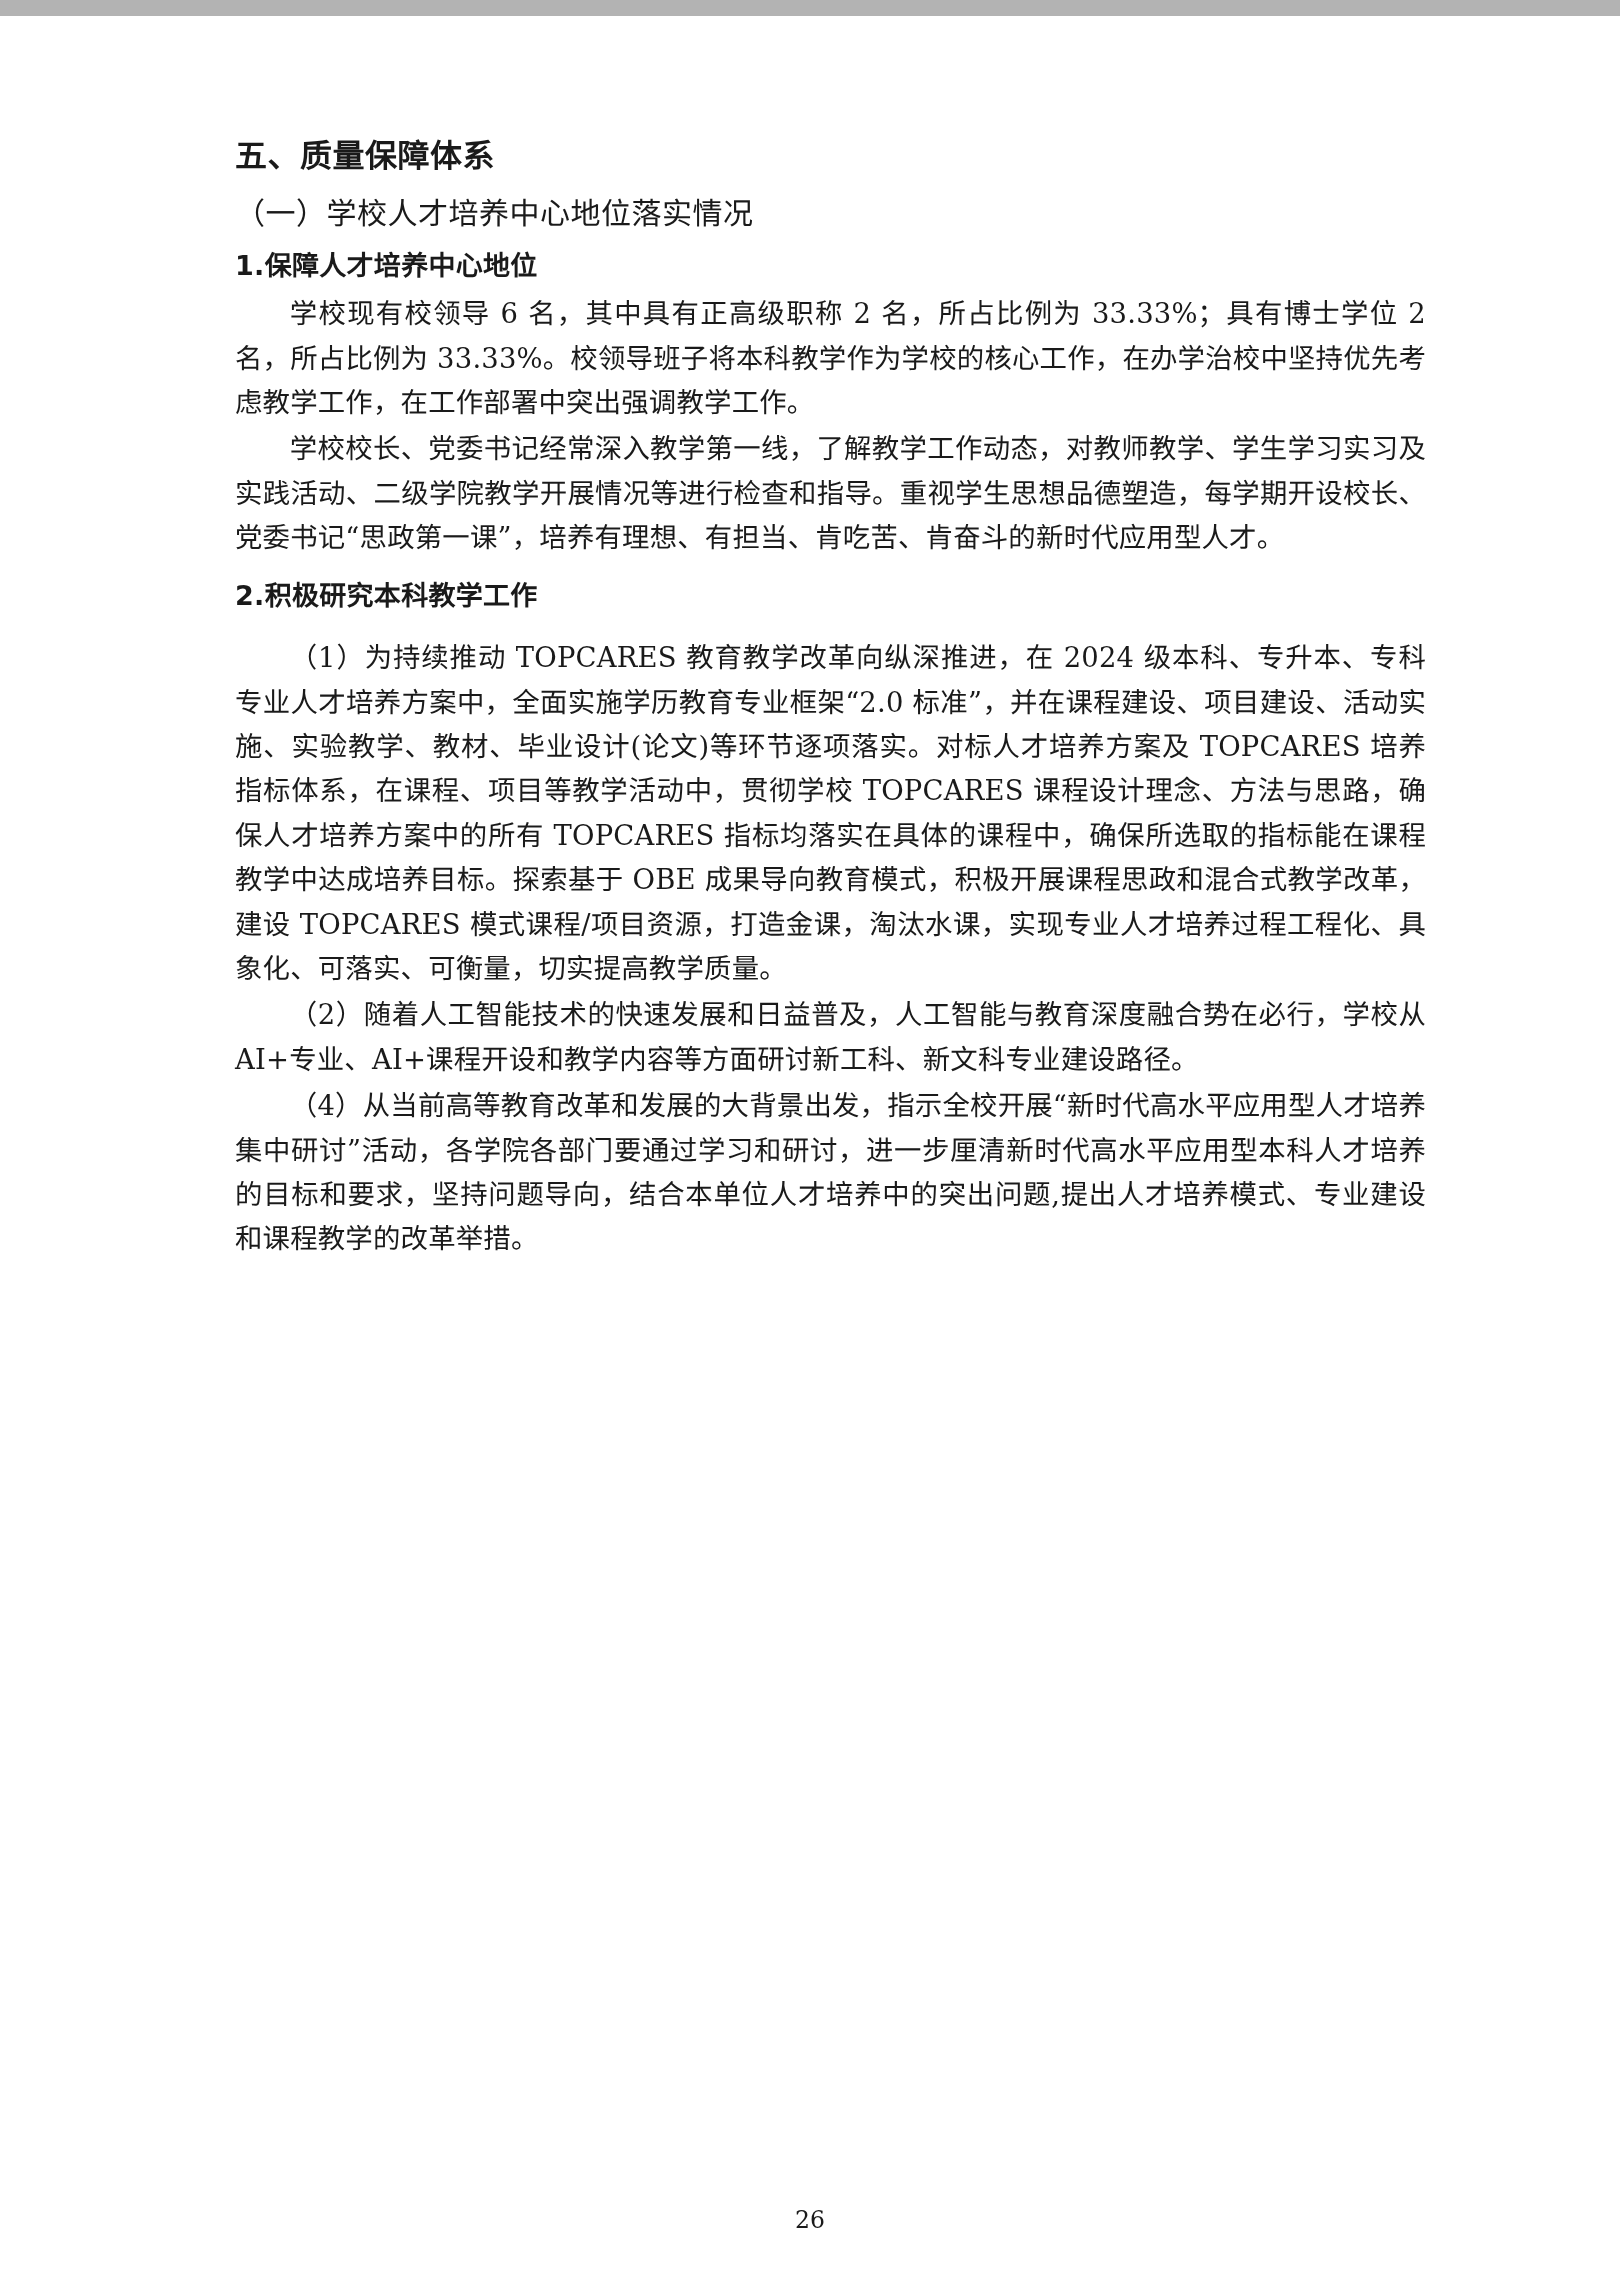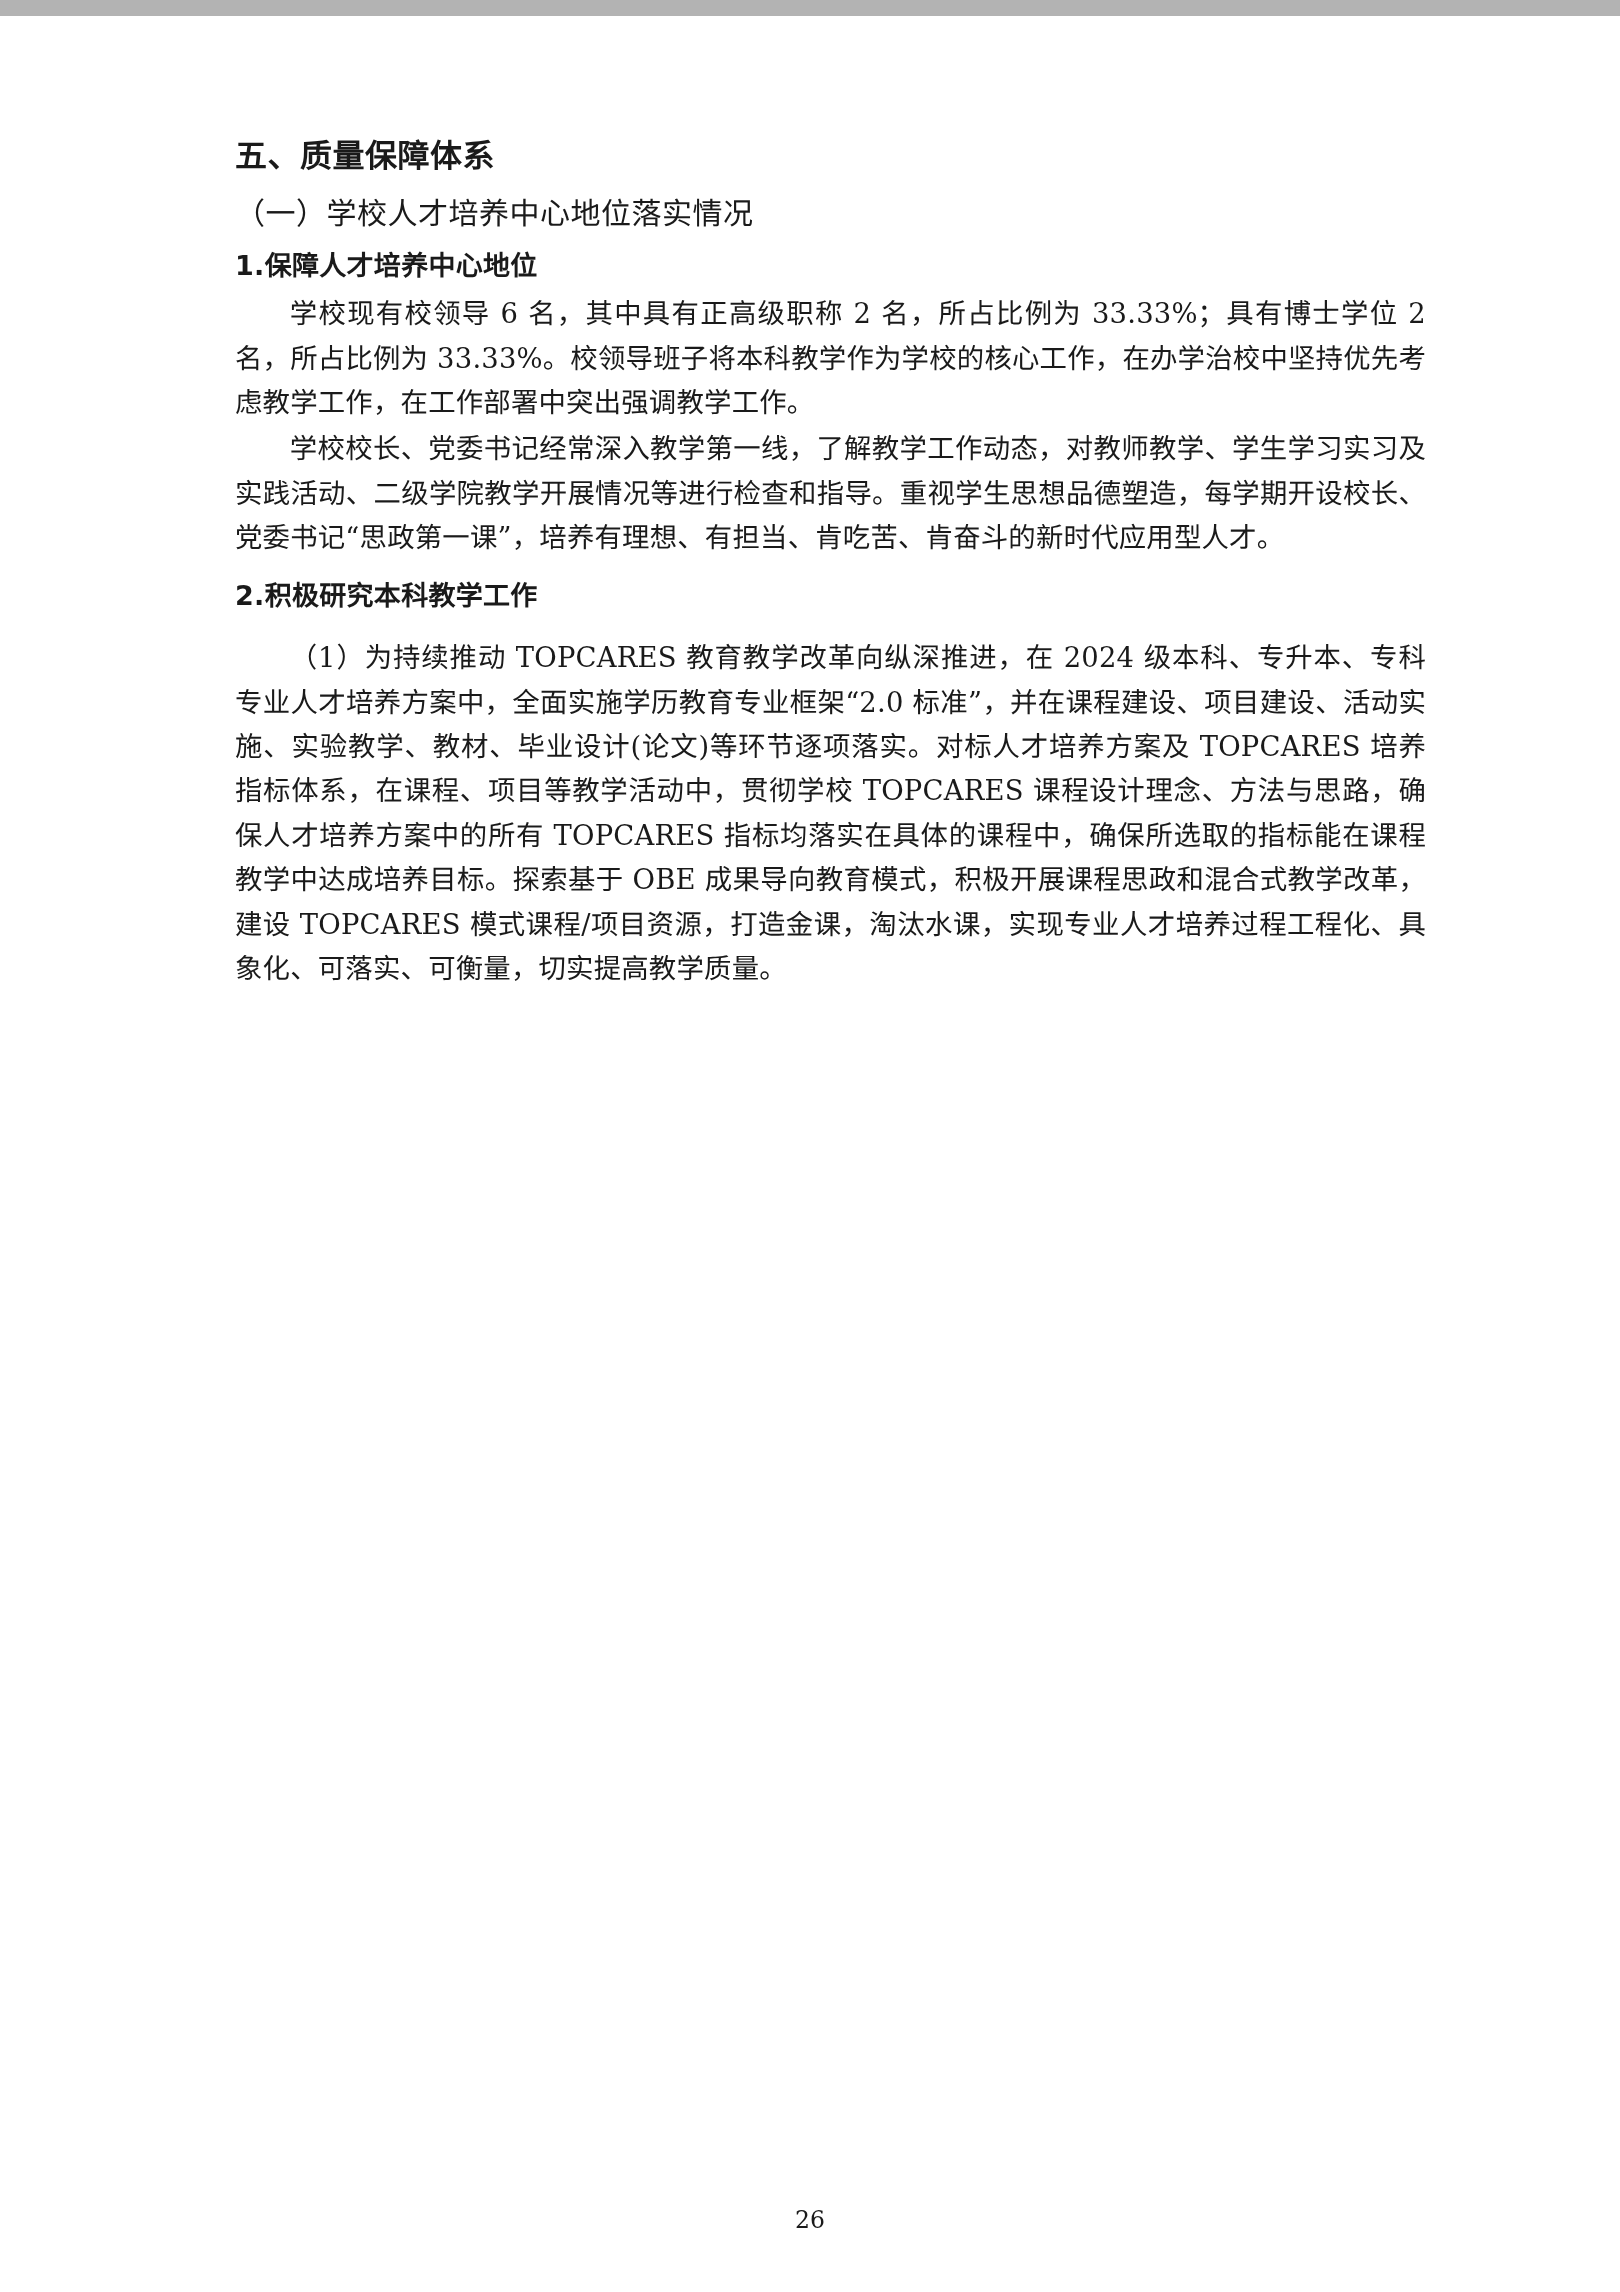--- a/index.html
+++ b/index.html
@@ -81,18 +81,20 @@
     <p class="para">学校现有校领导 6 名，其中具有正高级职称 2 名，所占比例为 33.33%；具有博士学位 2 名，所占比例为 33.33%。校领导班子将本科教学作为学校的核心工作，在办学治校中坚持优先考虑教学工作，在工作部署中突出强调教学工作。</p>
     <p class="para">学校校长、党委书记经常深入教学第一线，了解教学工作动态，对教师教学、学生学习实习及实践活动、二级学院教学开展情况等进行检查和指导。重视学生思想品德塑造，每学期开设校长、党委书记“思政第一课”，培养有理想、有担当、肯吃苦、肯奋斗的新时代应用型人才。</p>
 
     <div class="gap-sm"></div>
 
     <h3 class="item-title">2.积极研究本科教学工作</h3>
 
     <div class="gap-sm"></div>
 
     <p class="para">（1）为持续推动 TOPCARES 教育教学改革向纵深推进，在 2024 级本科、专升本、专科专业人才培养方案中，全面实施学历教育专业框架“2.0 标准”，并在课程建设、项目建设、活动实施、实验教学、教材、毕业设计(论文)等环节逐项落实。对标人才培养方案及 TOPCARES 培养指标体系，在课程、项目等教学活动中，贯彻学校 TOPCARES 课程设计理念、方法与思路，确保人才培养方案中的所有 TOPCARES 指标均落实在具体的课程中，确保所选取的指标能在课程教学中达成培养目标。探索基于 OBE 成果导向教育模式，积极开展课程思政和混合式教学改革，建设 TOPCARES 模式课程/项目资源，打造金课，淘汰水课，实现专业人才培养过程工程化、具象化、可落实、可衡量，切实提高教学质量。</p>
+    <p class="para">（2）随着人工智能技术的快速发展和日益普及，人工智能与教育深度融合势在必行，学校从 AI+专业、AI+课程开设和教学内容等方面研讨新工科、新文科专业建设路径。</p>
+    <p class="para">（4）从当前高等教育改革和发展的大背景出发，指示全校开展“新时代高水平应用型人才培养集中研讨”活动，各学院各部门要通过学习和研讨，进一步厘清新时代高水平应用型本科人才培养的目标和要求，坚持问题导向，结合本单位人才培养中的突出问题,提出人才培养模式、专业建设和课程教学的改革举措。</p>
 
   </div>
 
   <div class="page-number">26</div>
 </div>
 
 
 </body></html>

